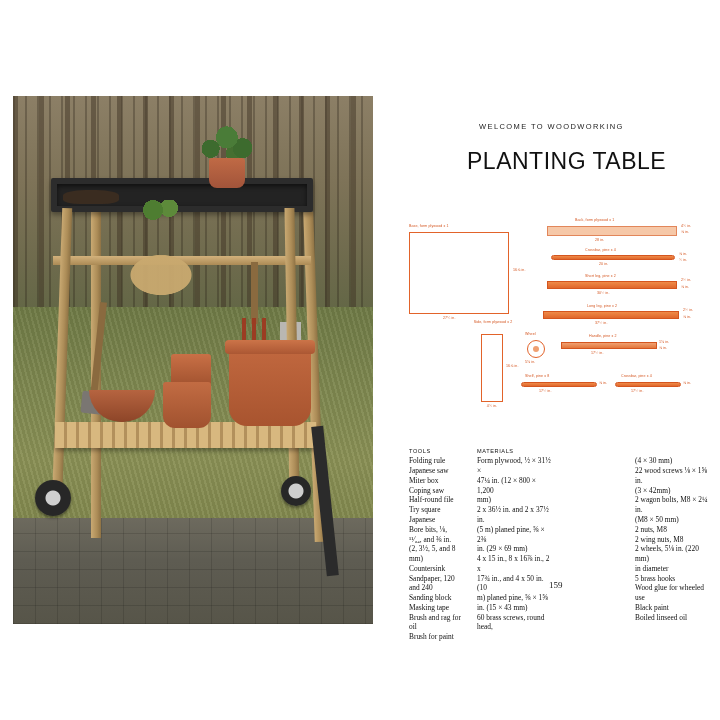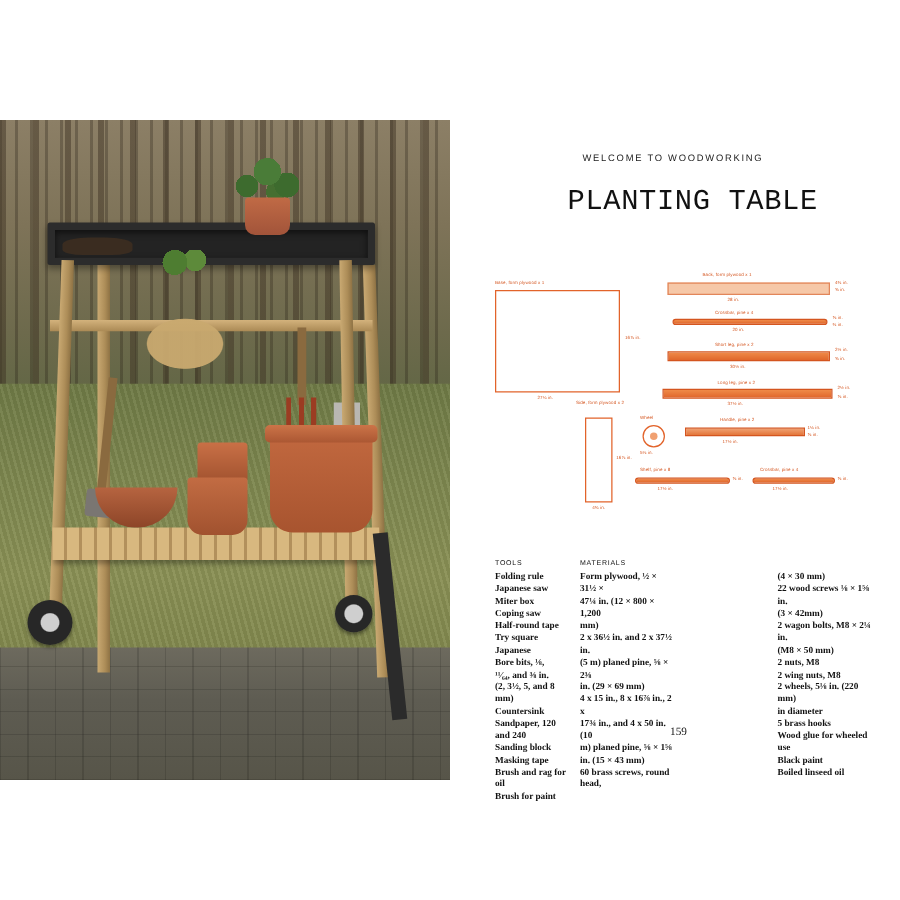--- a/index.html
+++ b/index.html
@@ -11,20 +11,21 @@
     width: 720px;
     height: 720px;
     font-family: "Liberation Serif", serif;
     overflow: hidden;
   }
   .page {
     position: relative;
     width: 652px;
     height: 720px;
     background: #ffffff;
+    margin-left: 13px;
   }
 
   
   .photo {
     position: absolute;
     left: 0;
     top: 96px;
     width: 360px;
     height: 528px;
     overflow: hidden;
@@ -207,21 +208,21 @@
     position: absolute;
     left: 98px; top: 26px;
     font-family: "Liberation Sans", sans-serif;
     font-size: 7.5px;
     letter-spacing: 1.4px;
     color: #1b1b1b;
   }
   .title {
     position: absolute;
     left: 86px; top: 52px;
-    font-family: Liberation Mono, monospace;
+    font-family: Liberation Sans, sans-serif;
     font-size: 23px;
     letter-spacing: 0.5px;
     color: #111;
   }
   .intro {
     position: absolute;
     left: 31px; top: 84px; width: 283px;
     font-size: 12.4px;
     line-height: 1.42;
     color: #111;
@@ -274,21 +275,21 @@
   .col { position: absolute; top: 0; }
   .col h4 {
     margin: 0 0 1px 0;
     font-family: "Liberation Sans", sans-serif;
     font-size: 5.6px;
     font-weight: normal;
     letter-spacing: .6px;
     text-transform: uppercase;
     color: #111;
   }
-  .col ul { margin: 0; padding: 0; list-style: none; font-weight: bold; }
+  .col ul { margin: 0; padding: 0; list-style: none; }
   .col li { margin: 0; }
   .c1 { left: 0;    width: 62px; }
   .c2 { left: 68px; width: 76px; }
   .c4 { left: 226px; width: 76px; }
   .folio {
     position: absolute;
     left: 168px; top: 484px;
     font-size: 9px;
     color: #111;
   }
@@ -398,21 +399,21 @@
 
     <div class="cols">
 
       <div class="col c1">
         <h4>TOOLS</h4>
         <ul>
           <li>Folding rule</li>
           <li>Japanese saw</li>
           <li>Miter box</li>
           <li>Coping saw</li>
-          <li>Half-round tape</li>
+          <li>Half-round file</li>
           <li>Try square</li>
           <li>Japanese</li>
           <li>Bore bits, ⅛,</li>
           <li>¹¹⁄₆₄, and ⅜ in.</li>
           <li>(2, 3½, 5, and 8</li>
           <li>mm)</li>
           <li>Countersink</li>
           <li>Sandpaper, 120</li>
           <li>and 240</li>
           <li>Sanding block</li>

